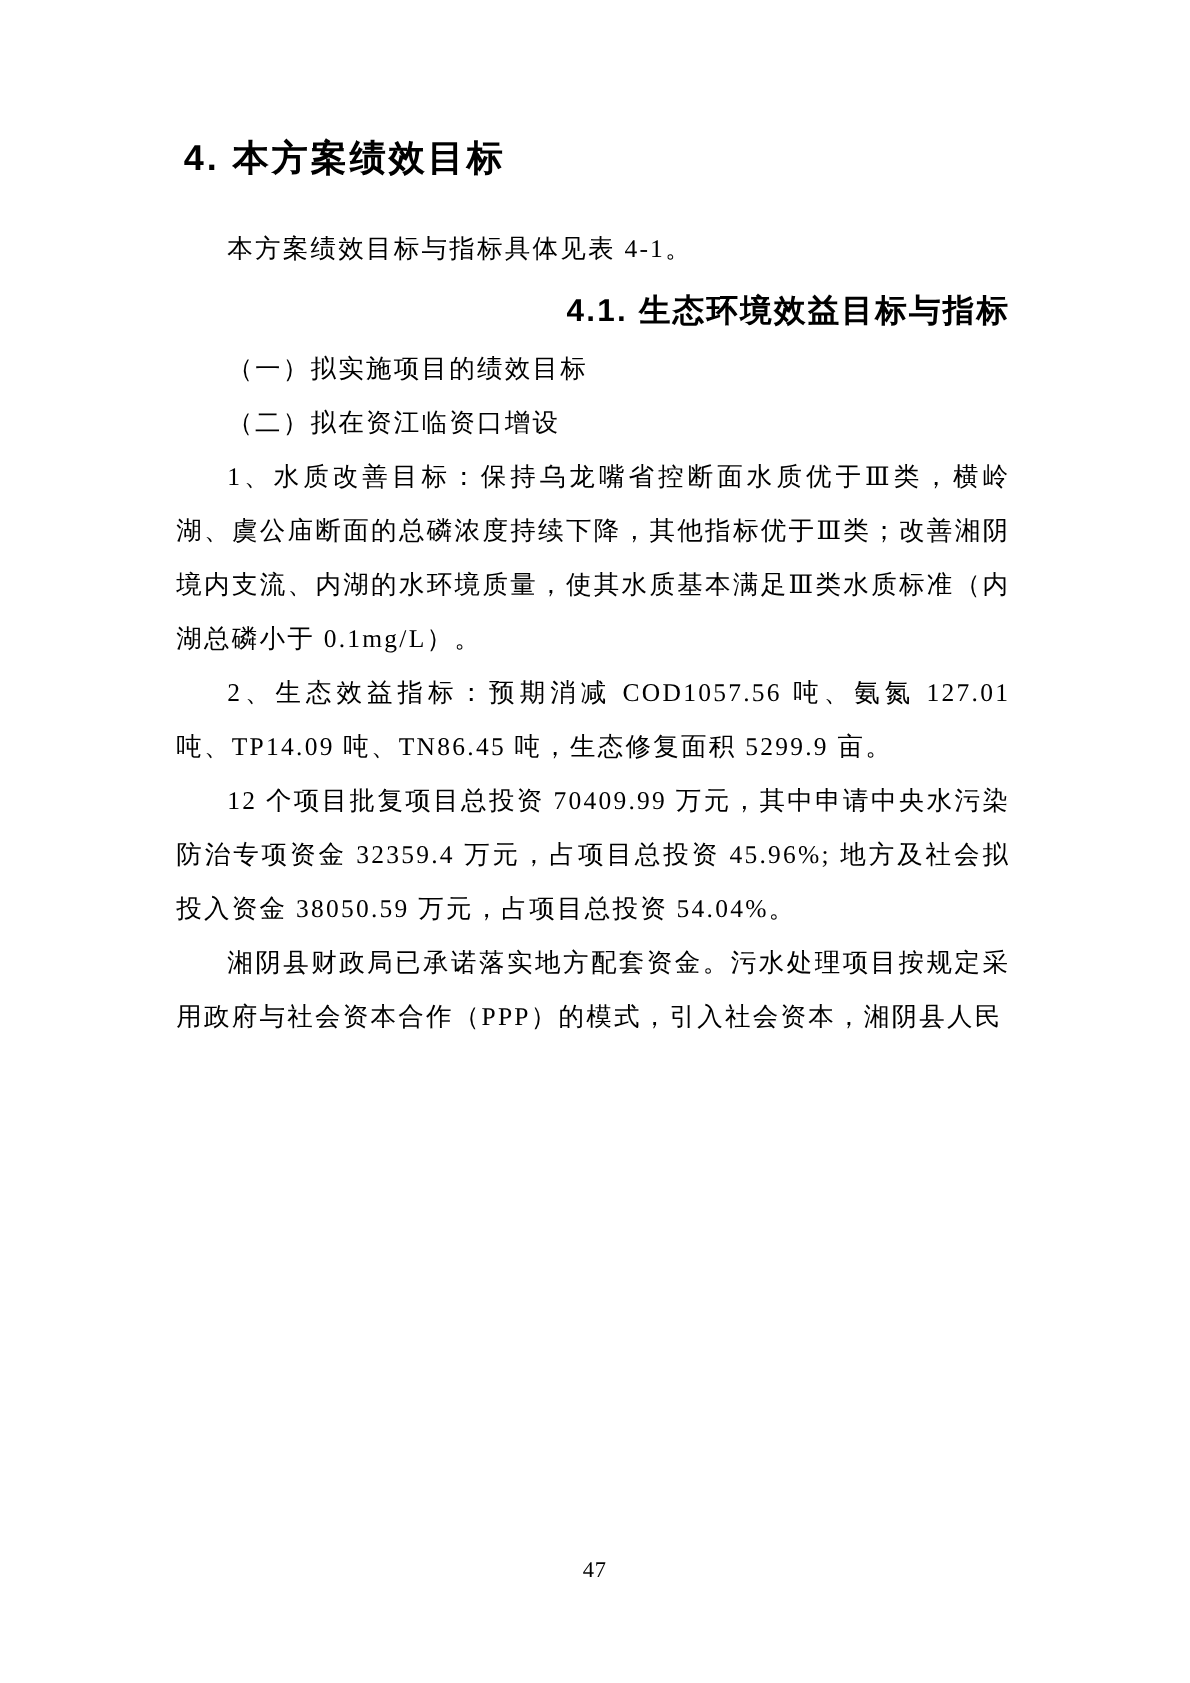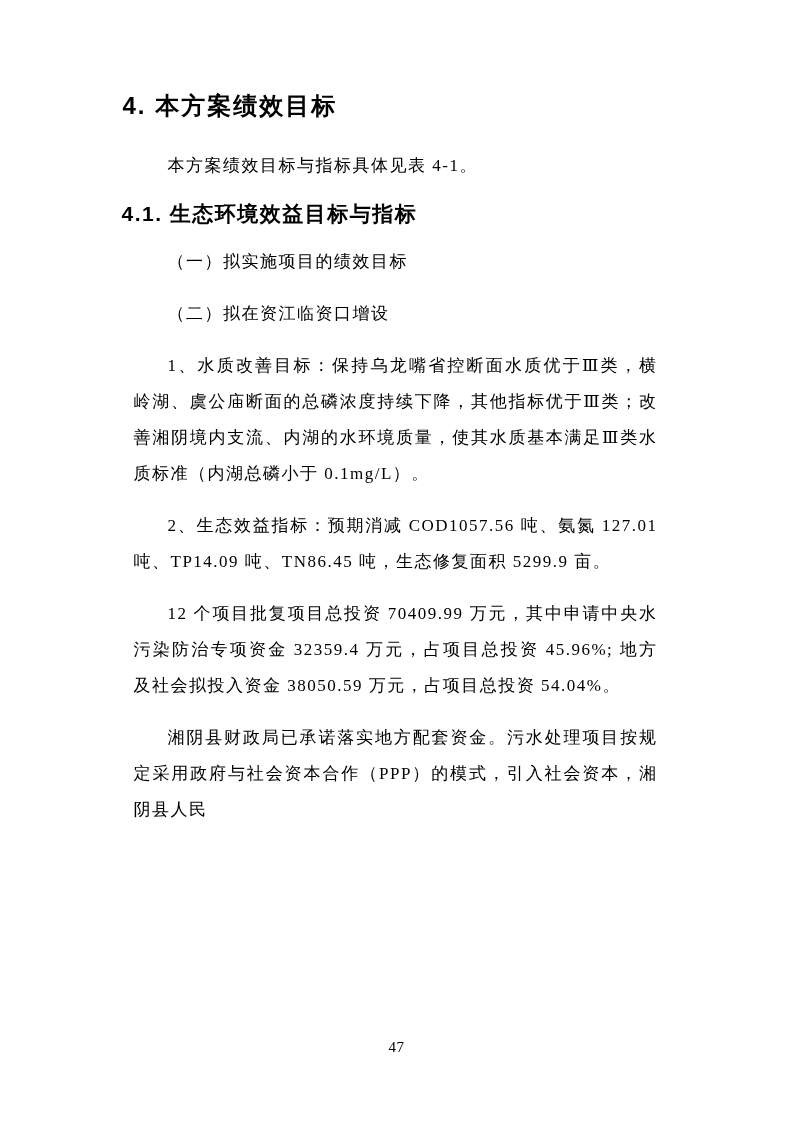--- a/index.html
+++ b/index.html
@@ -29,26 +29,27 @@
     padding-left: 5px;
   }
   .h2 {
     font-family: "Liberation Sans", "DejaVu Sans", sans-serif;
     font-weight: bold;
     font-size: 21px;
     line-height: 28px;
     letter-spacing: 1.5px;
     margin: 10px 0 6px 0;
     padding-left: 4px;
+    text-align: right;
   }
   .body-p {
     font-size: 17px;
     line-height: 36px;
     letter-spacing: 1.5px;
-    margin: 16px;
+    margin: 0;
     text-align: justify;
     text-indent: 2em;
   }
   .page-number {
     position: absolute;
     top: 1036px;
     left: 0;
     right: 0;
     text-align: center;
     font-size: 15px;

